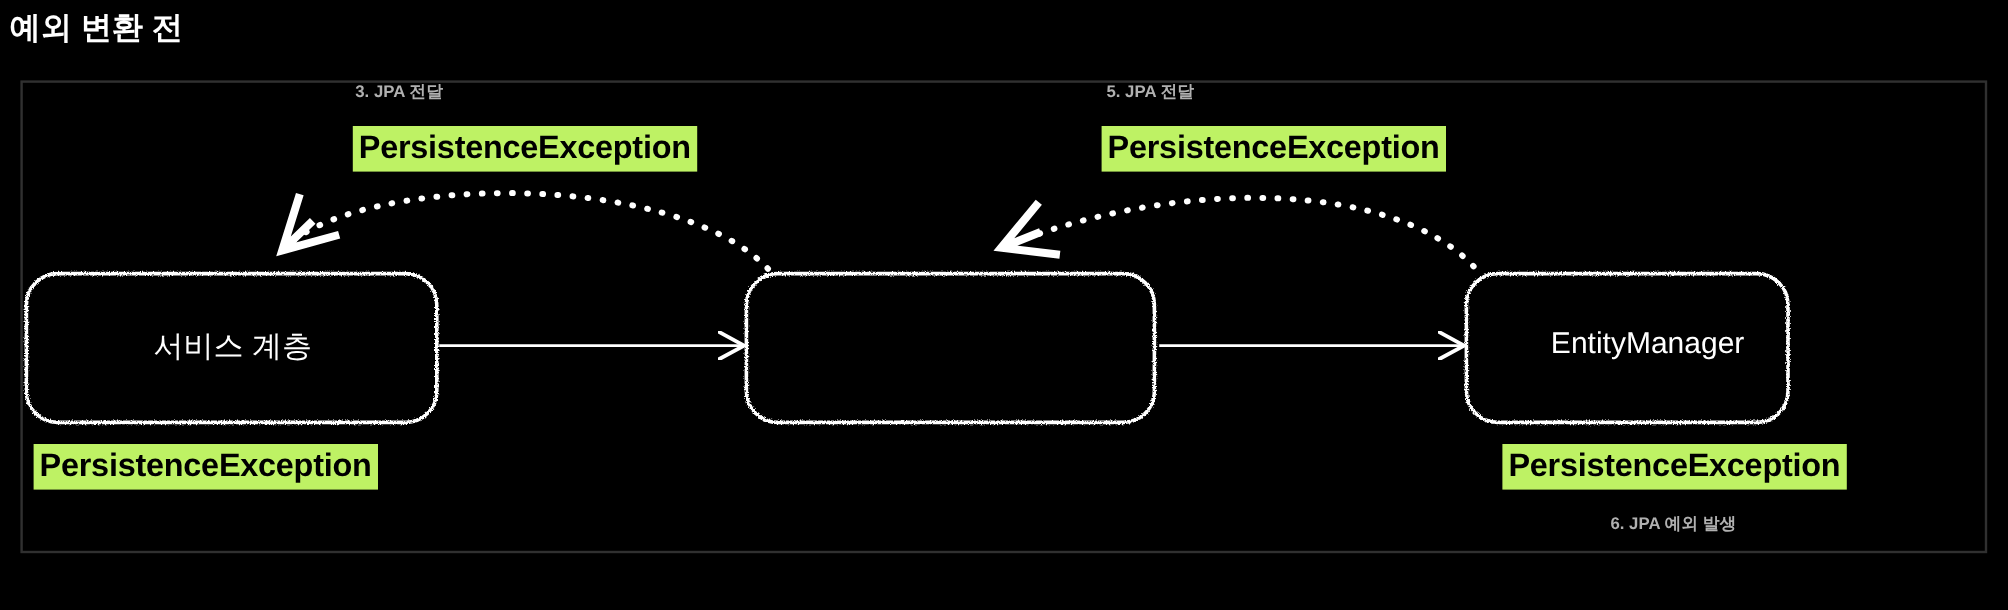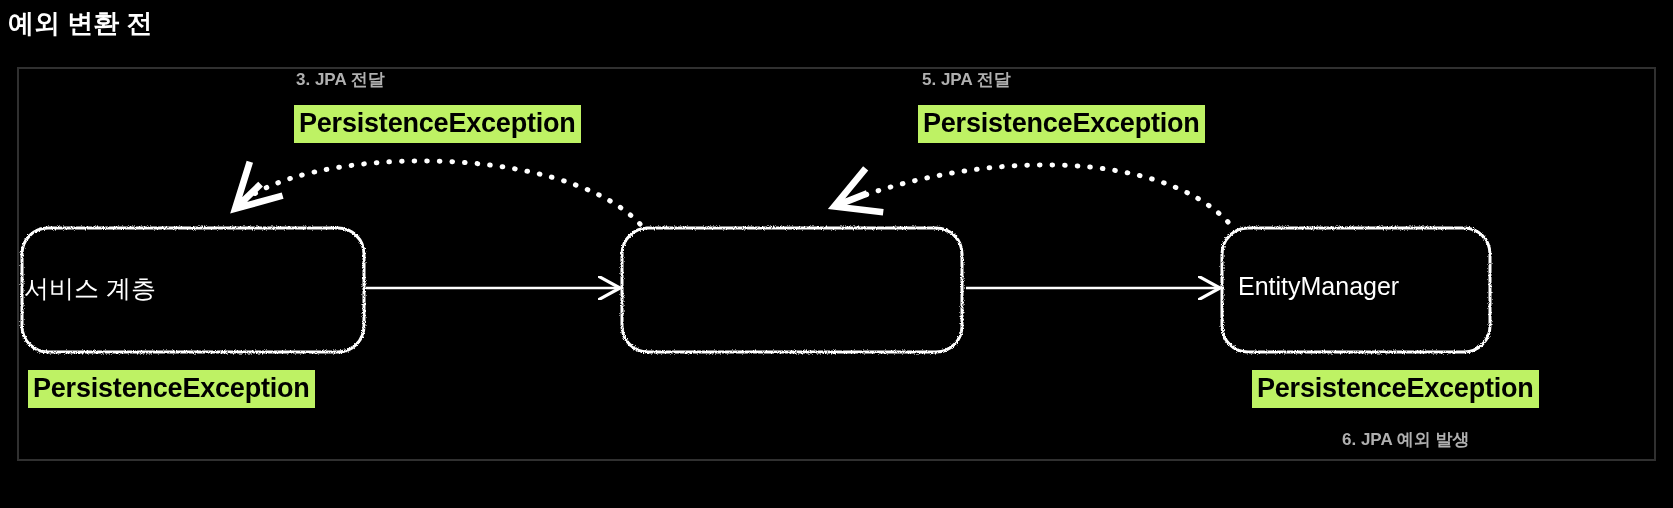--- a/index.html
+++ b/index.html
@@ -54,30 +54,31 @@
     pointer-events: none;
   }
 
   
   .node-label {
     position: absolute;
     color: #ffffff;
     font-size: 25px;
     font-weight: normal;
     white-space: nowrap;
+    text-align: center;
   }
   #label-service  { left: 24px;  top: 272px; width: 340px; }
   #label-repo     { left: 622px; top: 272px; width: 340px; }
   #label-em       { left: 1222px;top: 272px; width: 270px; padding-left: 16px; }
 
   
   .step-caption {
     position: absolute;
     color: #b0b0b0;
-    font-size: 17px;
+    font-size: 14px;
     font-weight: bold;
     white-space: nowrap;
   }
   #caption-3 { left: 296px;  top: 68px; }
   #caption-2 { left: 922px;  top: 68px; }
   #caption-4 { left: 26px;   top: 418px; }
   #caption-1 { left: 1342px; top: 428px; }
 
   
   .exception-chip {

